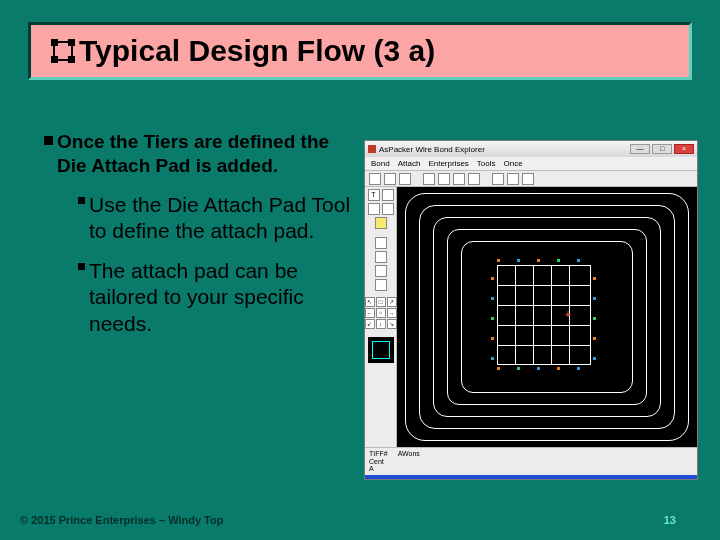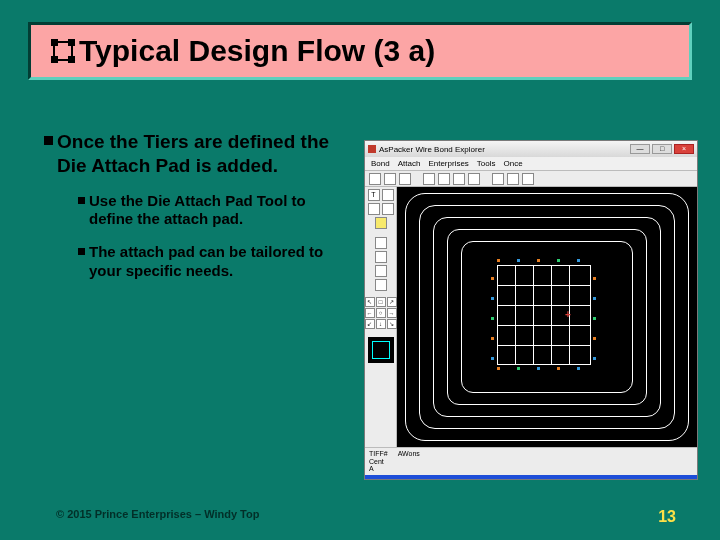--- a/index.html
+++ b/index.html
@@ -44,35 +44,35 @@
     left: 44px;
     top: 130px;
     width: 310px;
     color: #000;
   }
   .bullet-row { display: flex; gap: 4px; margin-bottom: 14px; }
   .bullet-sq { width: 9px; height: 9px; background: #000; flex: none; margin-top: 6px; }
   .bullet-sq.sm { width: 7px; height: 7px; margin-top: 5px; }
   .main-text { font-size: 19px; font-weight: bold; line-height: 1.25; }
   .sub-list { margin-left: 34px; margin-top: 4px; }
-  .sub-text { font-size: 15px; font-weight: bold; line-height: 1.25; }
+  .sub-text { font-size: 21px; font-weight: normal; line-height: 1.25; }
   .footer {
     position: absolute;
     bottom: 14px;
     left: 0;
     width: 720px;
     display: flex;
     justify-content: space-between;
-    padding: 0 44px 0 56px;
+    padding: 0 44px 0 20px;
     font-size: 11px;
     font-weight: bold;
     color: #022f28;
   }
   .footer .right { display: flex; gap: 60px; }
-  .page-num { color: #fde047; font-size: 16px; }
+  .page-num { color: #5eead4; font-size: 11px; }
   
   .shot {
     position: absolute;
     left: 364px;
     top: 126px;
     width: 334px;
     height: 340px;
     background: #1d4ed8;
     border: 1px solid #7a7a7a;
     font-family: Tahoma, Arial, sans-serif;

